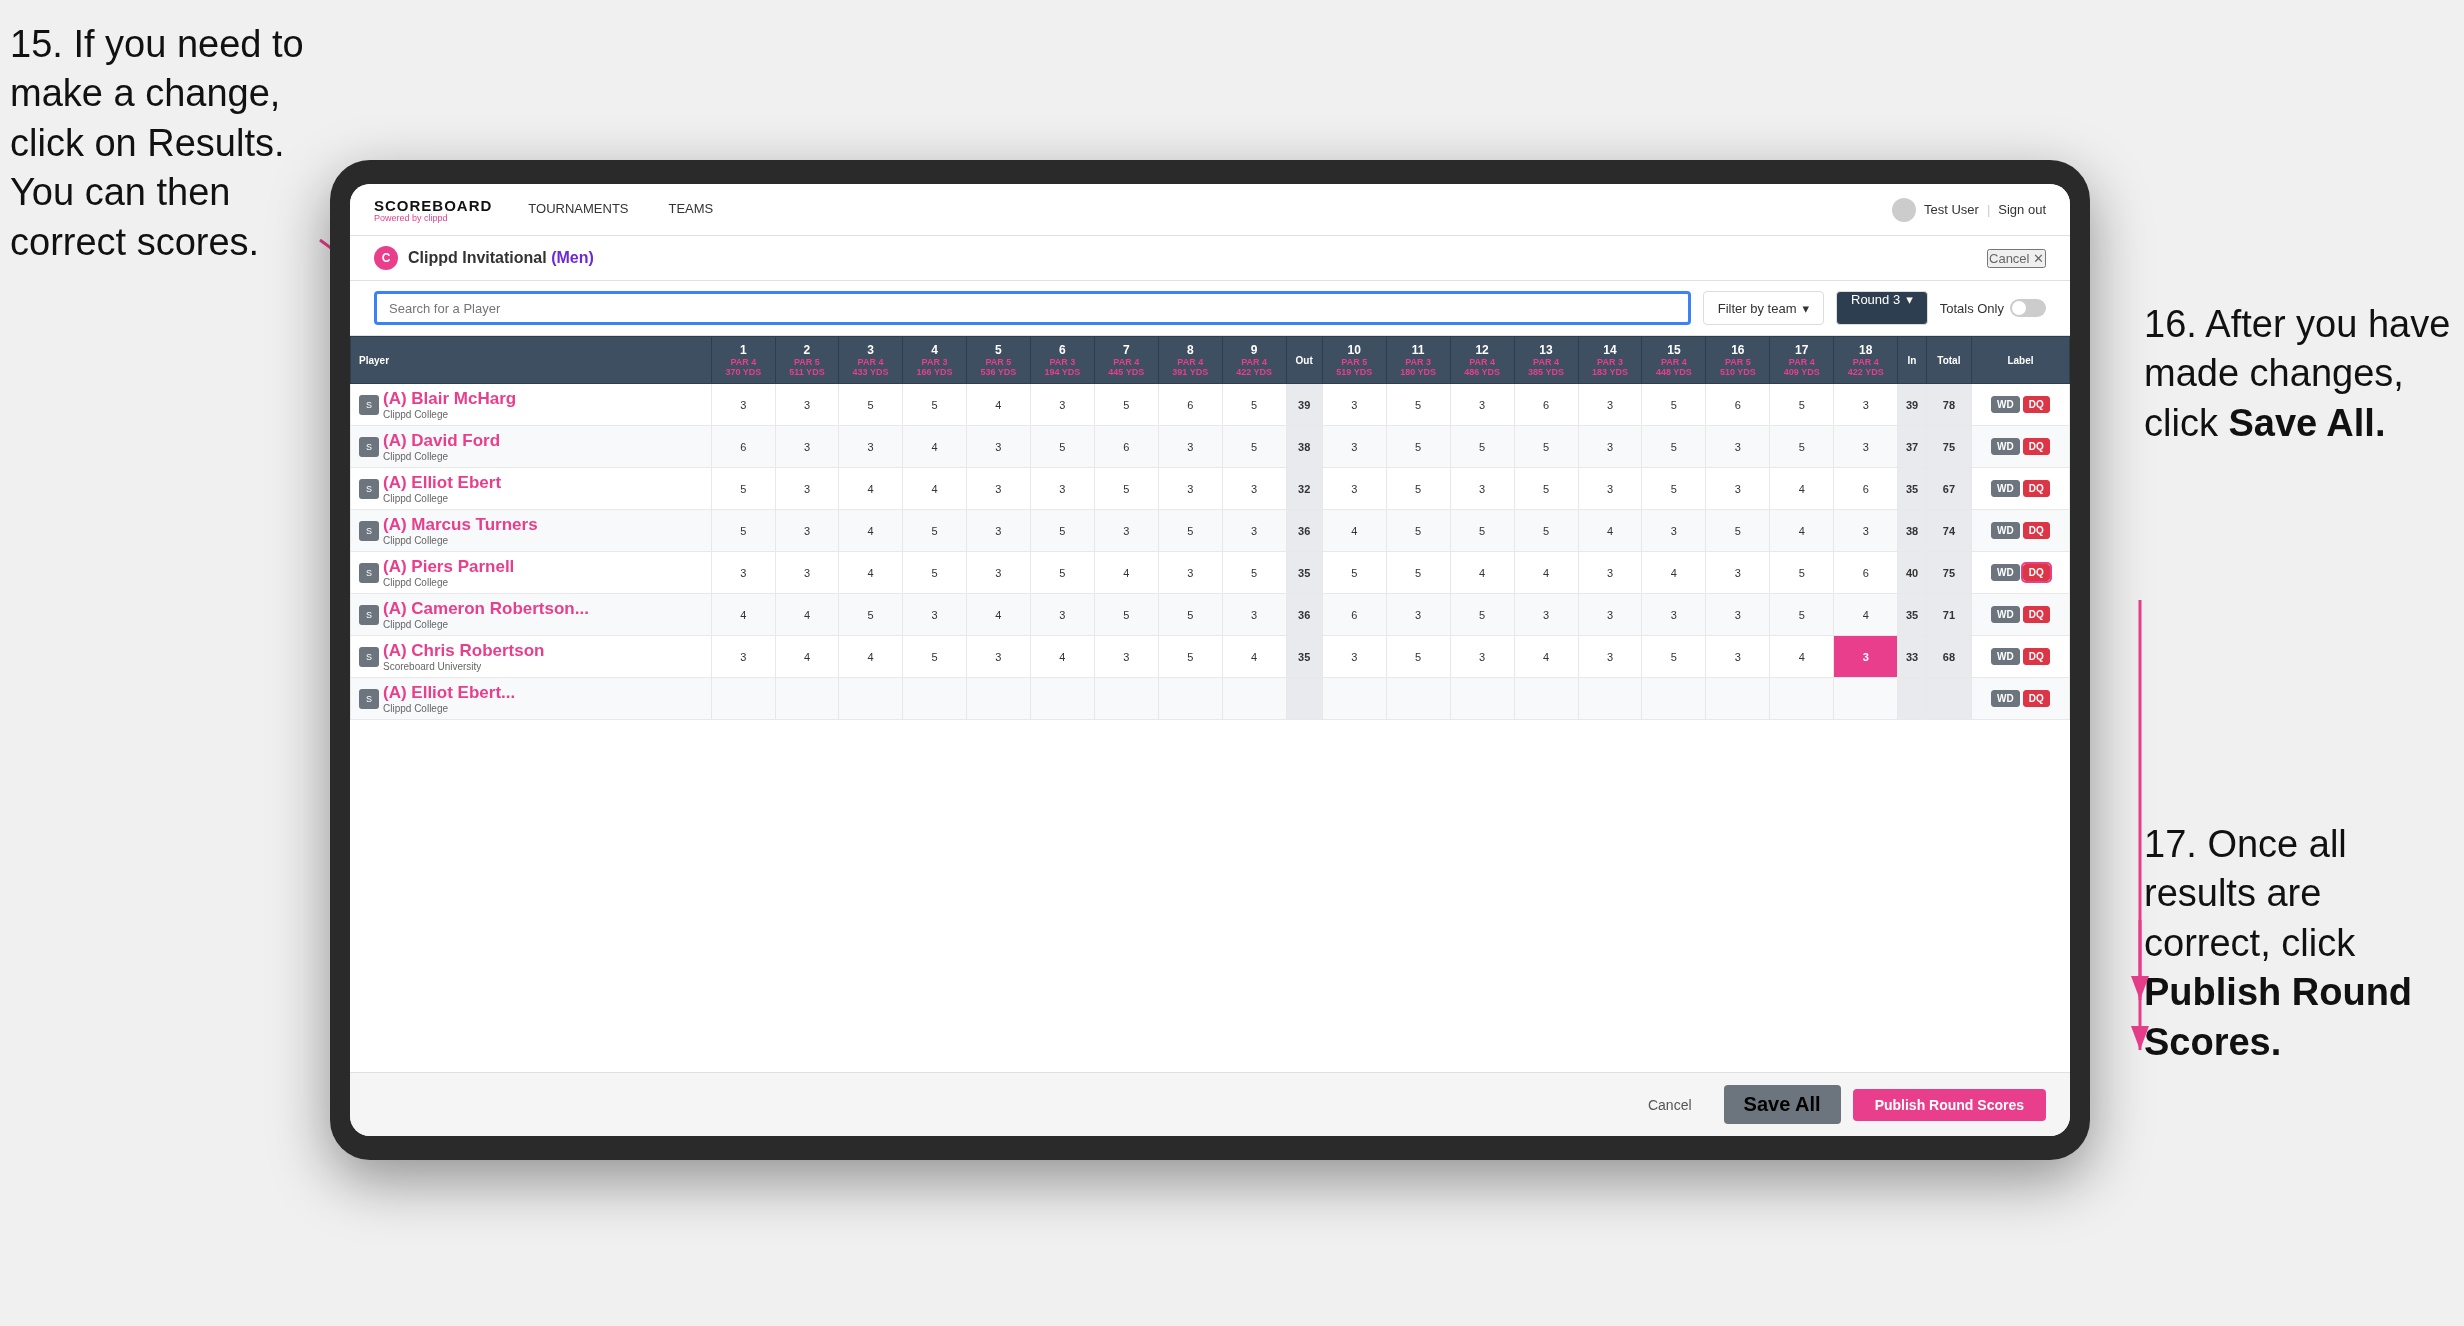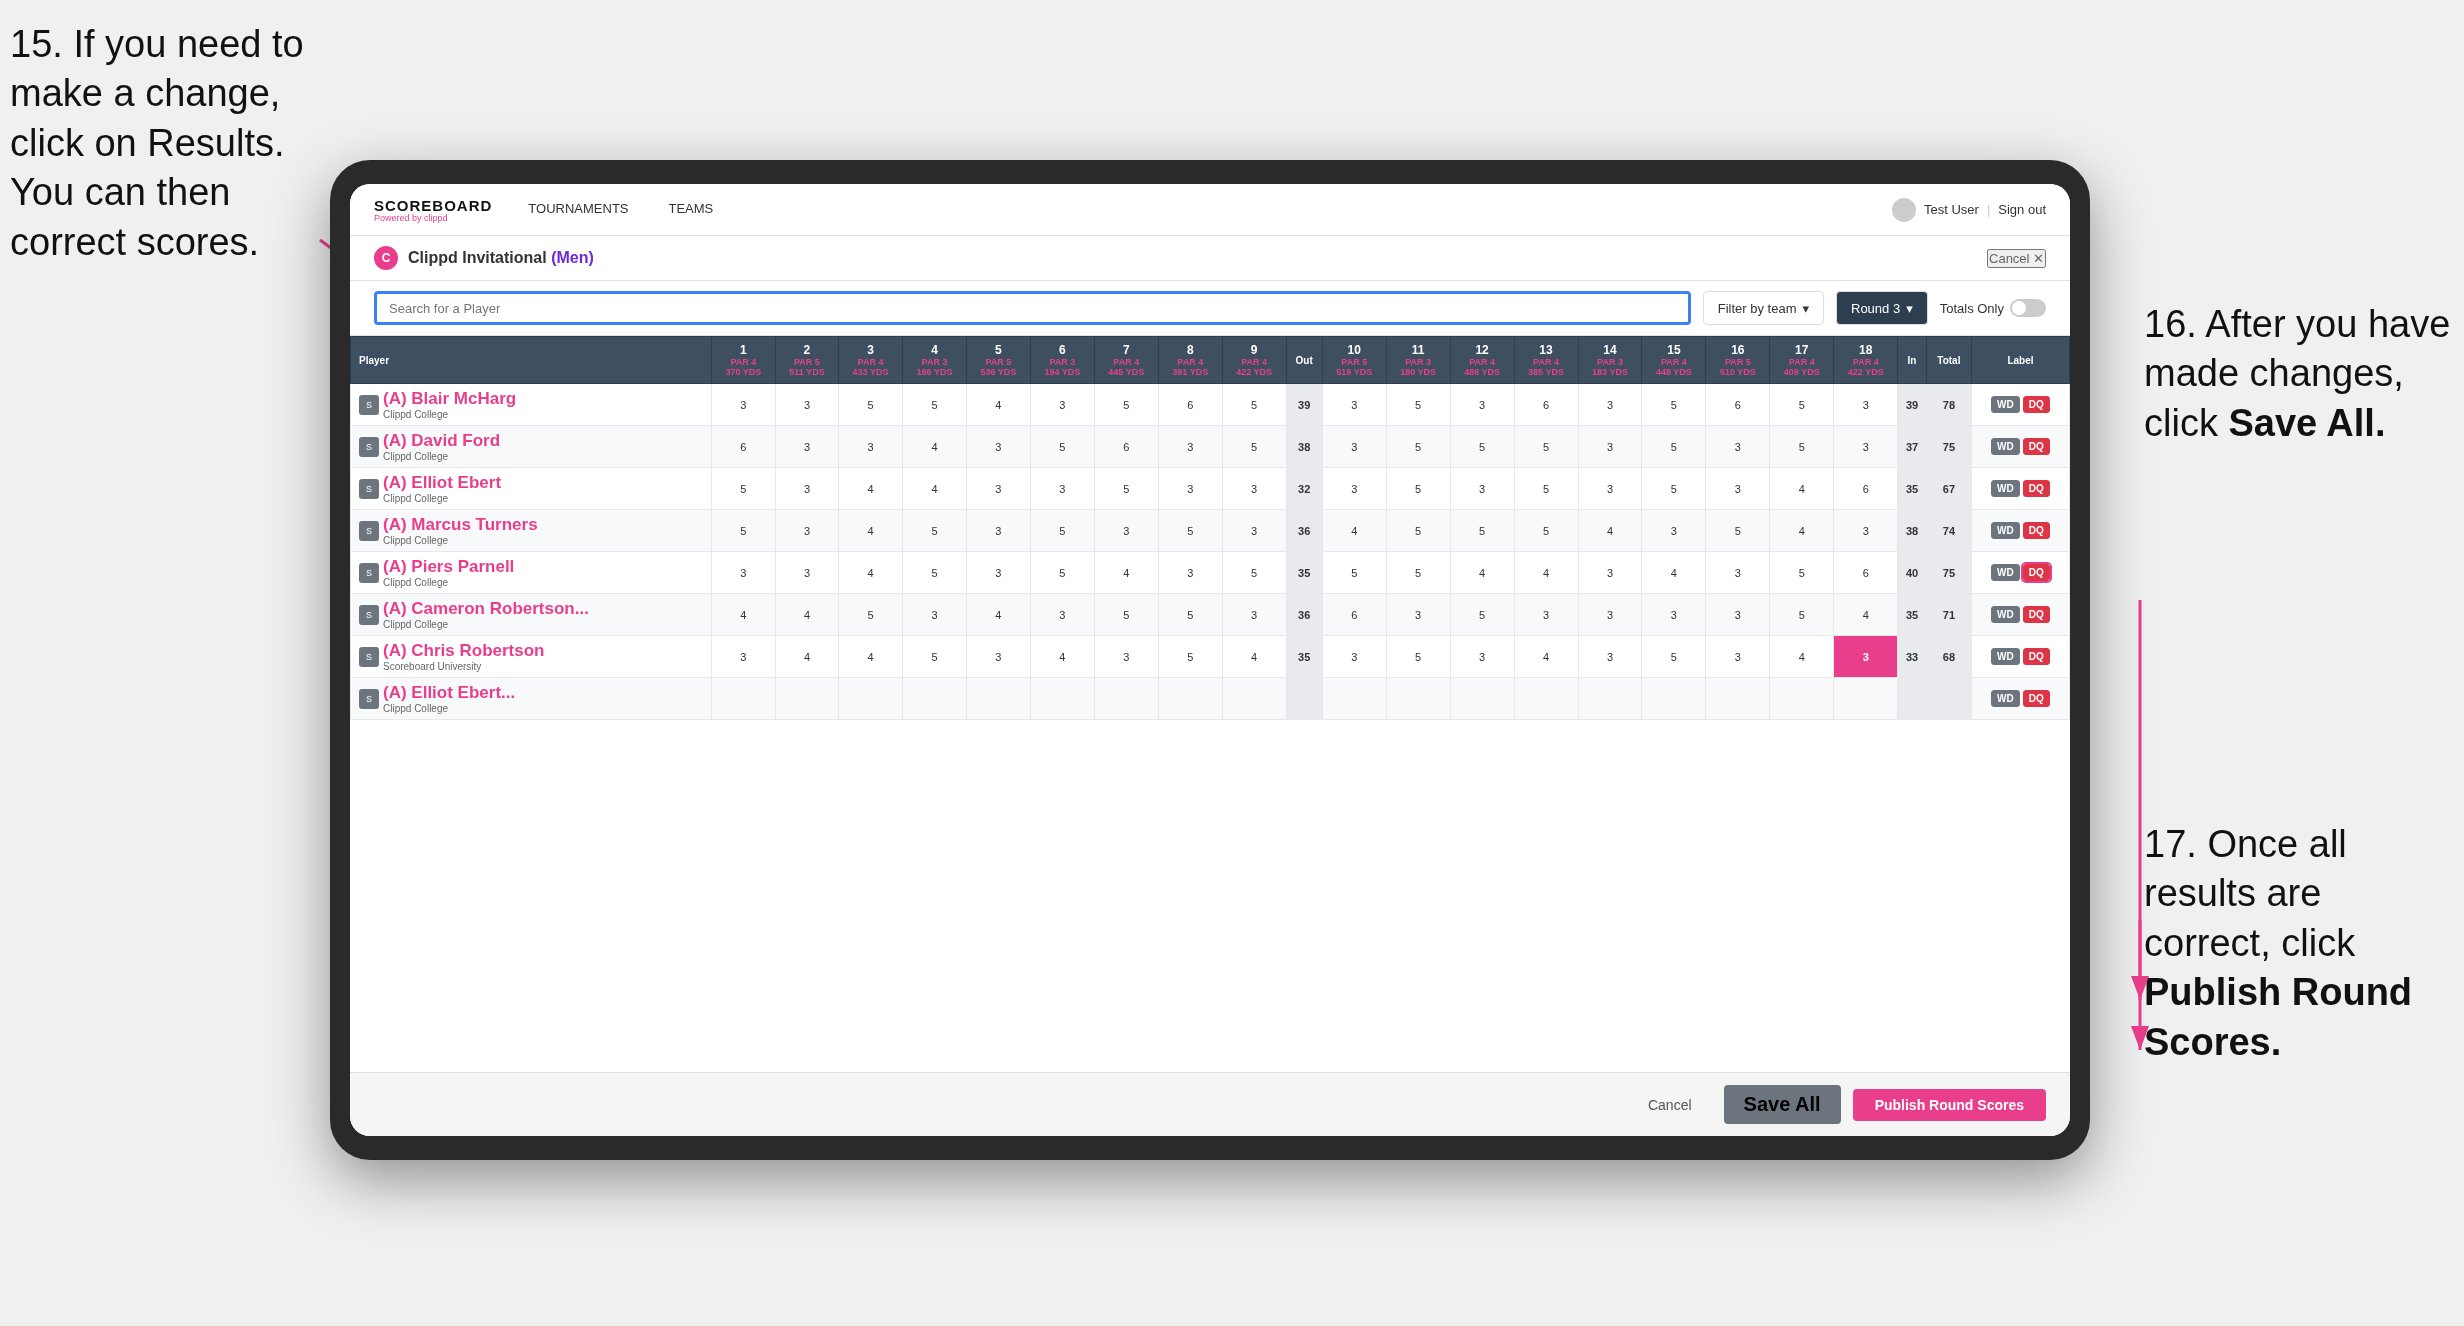--- a/index.html
+++ b/index.html
@@ -228,21 +228,20 @@
 
     .round-btn {
       height: 34px;
       padding: 0 14px;
       border: 1px solid #ddd;
       border-radius: 4px;
       background: #2c3e50;
       font-size: 13px;
       color: #fff;
       display: flex;
-      align-items: center;
       gap: 6px;
       cursor: pointer;
     }
 
     .totals-toggle {
       display: flex;
       align-items: center;
       gap: 6px;
       font-size: 13px;
       color: #333;

